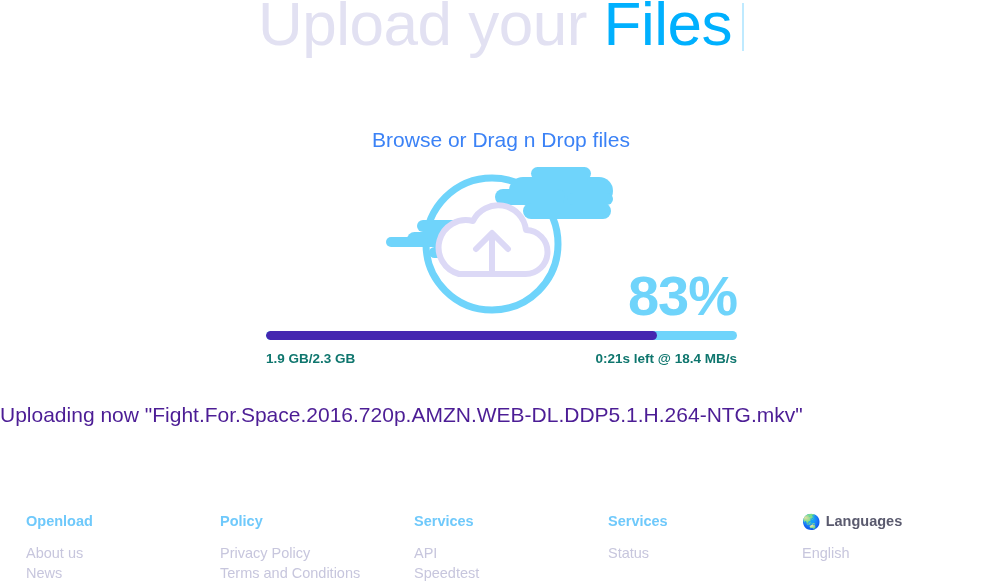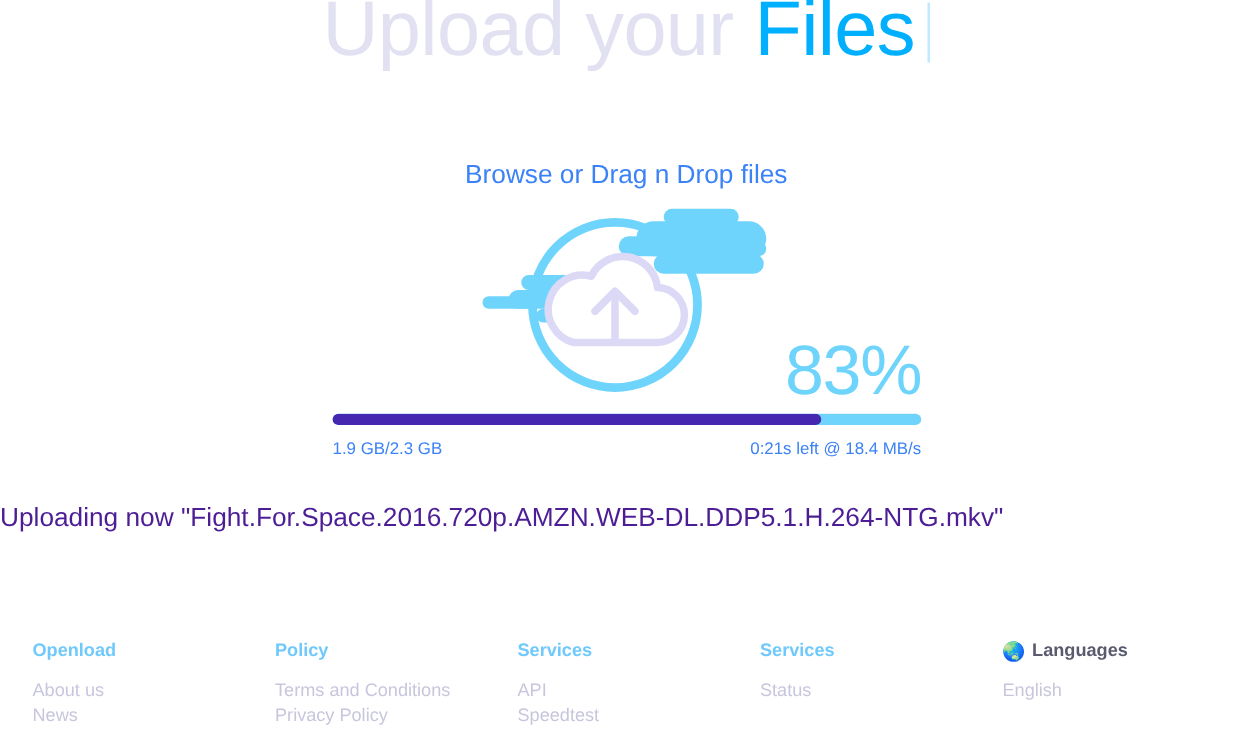--- a/index.html
+++ b/index.html
@@ -67,21 +67,21 @@
     display: block;
     margin: 0 auto;
   }
 
   
   .percent {
     position: absolute;
     right: 265px;
     top: 268px;
     font-size: 56px;
-    font-weight: 400;
+    font-weight: 700;
     color: #6fd4fb;
     letter-spacing: -1px;
     line-height: 1;
   }
 
   
   .progress-wrap {
     position: absolute;
     left: 266px;
     top: 331px;
@@ -97,21 +97,22 @@
   .progress-fill {
     height: 100%;
     border-radius: 5px;
     background: #4527b0;
   }
   .progress-meta {
     position: relative;
     margin-top: 11px;
     height: 18px;
     font-size: 13.5px;
-    color: #3b82f6;
+    color: #0f766e;
+    font-weight: bold;
   }
   .progress-meta .meta-left {
     position: absolute;
     left: 0;
     top: 0;
   }
   .progress-meta .meta-right {
     position: absolute;
     right: 0;
     top: 0;
@@ -231,22 +232,22 @@
 <div class="footer">
 
   <div class="footer-col c1">
     <div class="footer-heading">Openload</div>
     <a class="footer-link" href="#">About us</a>
     <a class="footer-link" href="#">News</a>
   </div>
 
   <div class="footer-col c2">
     <div class="footer-heading">Policy</div>
+    <a class="footer-link" href="#">Privacy Policy</a>
     <a class="footer-link" href="#">Terms and Conditions</a>
-    <a class="footer-link" href="#">Privacy Policy</a>
   </div>
 
   <div class="footer-col c3">
     <div class="footer-heading">Services</div>
     <a class="footer-link" href="#">API</a>
     <a class="footer-link" href="#">Speedtest</a>
   </div>
 
   <div class="footer-col c4">
     <div class="footer-heading">Services</div>

